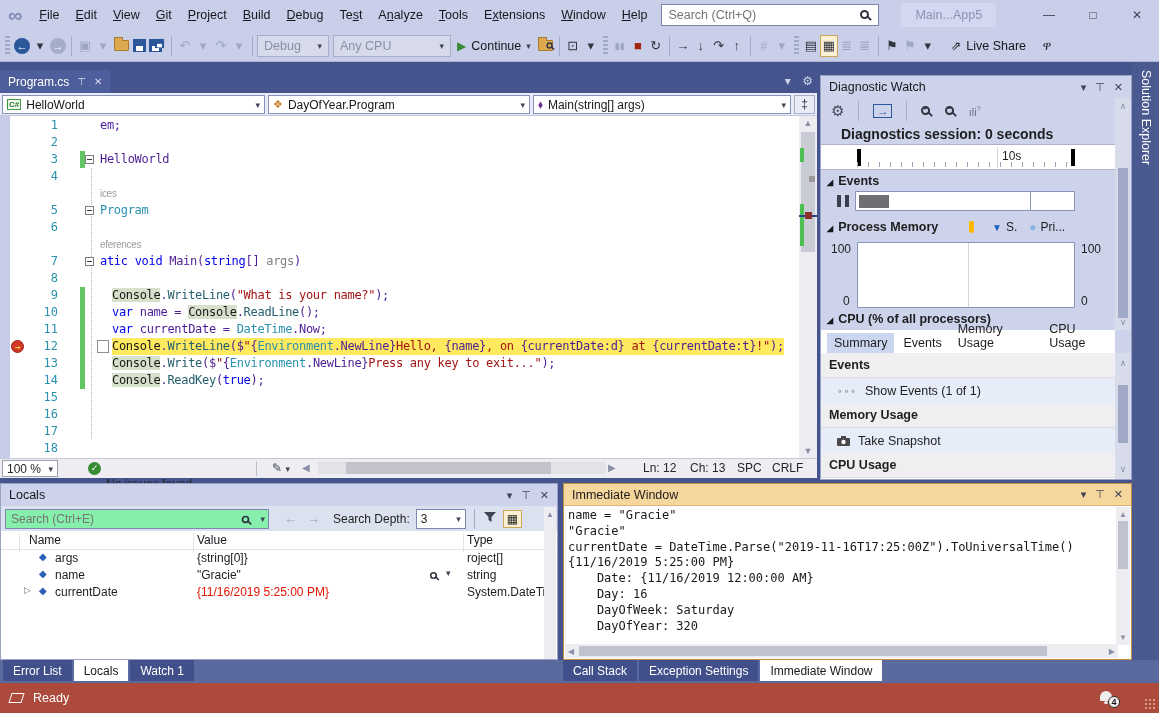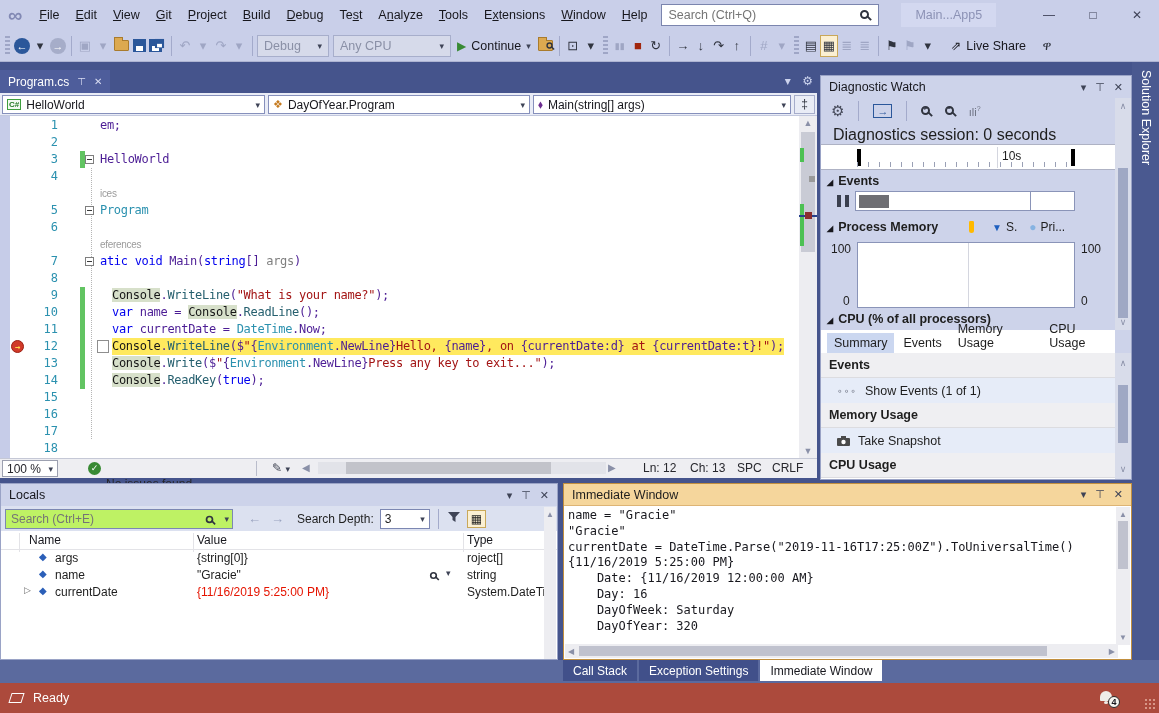--- a/index.html
+++ b/index.html
@@ -87,21 +87,21 @@
   #htrack{position:absolute;left:318px;top:3px;width:288px;height:12px;background:#E2E3E9}
   #hthumb{position:absolute;left:28px;top:0;width:205px;height:12px;background:#C2C3CA}
   #hright{position:absolute;left:608px;top:3px;color:#8A90A8;font-size:10px}
   .posinfo{position:absolute;top:2px}
 
   
   #diag{left:820px;top:75px;width:312px;height:405px;background:#CDD3EA;border:1px solid #9AA3C6}
   .ptitle{height:22px;display:flex;align-items:center;padding:0 8px;font-size:12.5px;color:#17171D}
   .ptitle .picons{margin-left:auto;display:flex;gap:9px;color:#3E4356;font-size:11px}
   #diag-toolbar{position:absolute;left:0;top:22px;width:100%;height:26px;display:flex;align-items:center;padding:0 10px;gap:10px;color:#464A5A}
-  #diag-session{position:absolute;left:12px;top:50px;font-weight:normal;font-size:16px}
+  #diag-session{position:absolute;left:20px;top:50px;font-weight:bold;font-size:14px}
   #ruler{position:absolute;left:0;top:68px;width:294px;height:26px;background:#fff;border-top:1px solid #AEB2C4;border-bottom:1px solid #AEB2C4}
   .rbar{position:absolute;top:4px;width:4px;height:17px;background:#000}
   #ruler-ticks{position:absolute;left:36px;bottom:2px;width:218px;height:5px;background:repeating-linear-gradient(90deg,#9AA0B5 0 1px,transparent 1px 11px)}
   #ruler-div{position:absolute;left:176px;top:2px;width:1px;height:21px;background:#D4D6DF}
   #ruler-label{position:absolute;left:181px;top:4px;font-size:12px}
   .sechdr{position:absolute;left:6px;font-weight:bold;font-size:12.5px}
   .tri{font-size:8px;margin-right:5px;color:#17171D}
   #ev-pause{position:absolute;left:16px;top:119px;width:12px;height:12px;border-left:4px solid #3A3F4E;border-right:4px solid #3A3F4E}
   #ev-track{position:absolute;left:34px;top:115px;width:220px;height:20px;border:1px solid #8A94B8;background:#fff}
   #ev-fill{position:absolute;left:3px;top:3px;width:30px;height:13px;background:#6E6E73}
@@ -125,21 +125,21 @@
   .dscroll{position:absolute;width:16px;background:#D8DCEA;color:#8A90A8;font-size:9px;text-align:center}
   .dthumb{position:absolute;left:3px;width:10px;background:#9FA8C4}
 
   
   #rail{left:1132px;top:62px;width:27px;height:598px;background:#4A5990;color:#fff}
   #rail .railtext{writing-mode:vertical-rl;font-size:12.5px;margin:8px 0 0 7px}
 
   
   #locals{left:0;top:483px;width:558px;height:177px;background:#CDD3EA;border:1px solid #9AA3C6}
   #locals-toolbar{position:absolute;left:0;top:22px;width:100%;height:25px;background:#DCE1F0;display:flex;align-items:center;padding:0 4px;font-size:12px}
-  #locals-search{position:relative;width:228px;height:20px;background:#bef264;border:1px solid #7C87B2;margin-right:10px}
+  #locals-search{position:relative;width:264px;height:20px;background:#86efac;border:1px solid #7C87B2;margin-right:10px}
   #locals-search input{width:180px;height:18px;border:none;outline:none;font-size:12px;color:#6A6F85;padding-left:5px;font-family:"Liberation Sans",sans-serif;background:transparent}
   #locals-search .mag{position:absolute;right:18px;top:5px;transform:scale(.85)}
   .navarr{color:#9AA3C0;font-size:13px;margin:0 5px}
   #depth-combo{width:50px;height:20px;background:#fff;border:1px solid #7C87B2;display:flex;align-items:center;justify-content:space-between;padding:0 4px;margin-left:6px}
   #locals-grid{position:absolute;left:0;top:47px;width:556px;height:128px;background:#fff}
   #lgrid-hdr{position:absolute;left:0;top:0;width:100%;height:19px;border-bottom:1px solid #E3E3E7;font-size:12px;color:#17171D}
   #lgrid-hdr span{position:absolute;top:2px}
   .colsep{position:absolute;top:0;width:1px;height:19px;background:#E3E3E7}
   .lrow{position:absolute;left:0;width:100%;height:17px;font-size:12px}
   .lrow span{position:absolute;top:1px}
@@ -539,20 +539,21 @@
     <div style="position:absolute;bottom:3px;width:100%">▼</div>
   </div>
   <div id="imm-hscroll">
     <span style="position:absolute;left:3px;top:3px">◀</span>
     <div id="imm-hthumb"></div>
     <span style="position:absolute;right:3px;top:3px">▶</span>
   </div>
 </div>
 
 <div id="tabs-strip" class="abs">
+  <span id="tabs-left"><span class="btab">Error List</span><span class="btab active">Locals</span><span class="btab">Watch 1</span></span>
   <span id="tabs-right"><span class="btab">Call Stack</span><span class="btab">Exception Settings</span><span class="btab active">Immediate Window</span></span>
 </div>
 
 <div id="statusbar" class="abs">
   <span id="flag"></span>
   <span>Ready</span>
   <span id="bell"></span>
   <span id="badge">4</span>
   <span id="sgrip"></span>
 </div>

